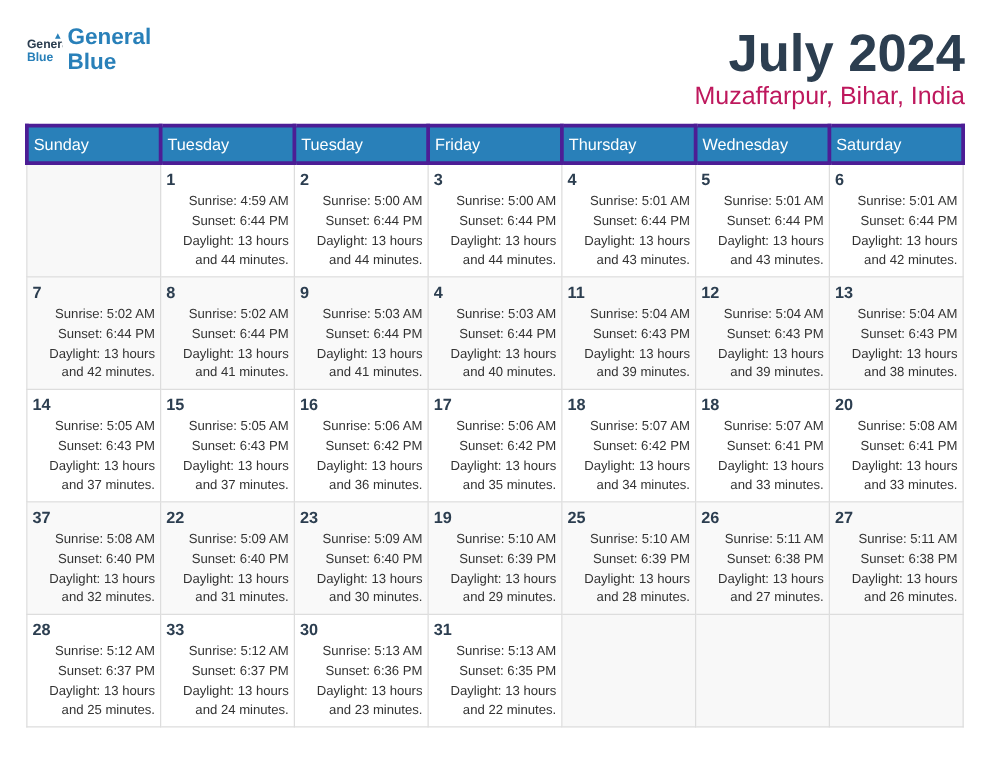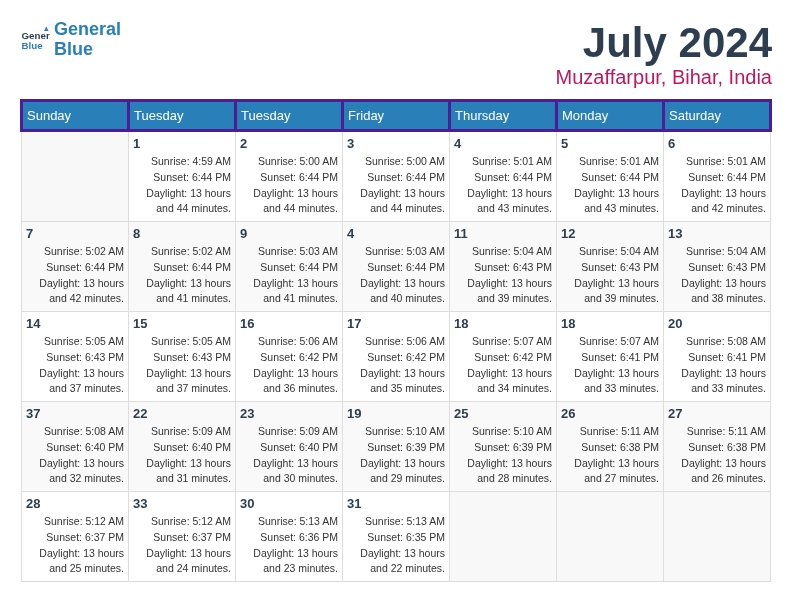--- a/index.html
+++ b/index.html
@@ -119,21 +119,21 @@
 </div>
 
 <table>
   <thead>
     <tr>
         <th>Sunday</th>
         <th>Tuesday</th>
         <th>Tuesday</th>
         <th>Friday</th>
         <th>Thursday</th>
-        <th>Monday</th>
+        <th>Wednesday</th>
         <th>Saturday</th>
       </tr>
   </thead>
   <tbody id="calendar-body">
       <tr>
         <td class="empty-cell"></td>
         <td>
           <div class="day-number">1</div>
           <div class="day-info" style="white-space: pre-line;">Sunrise: 4:59 AM
 Sunset: 6:44 PM

